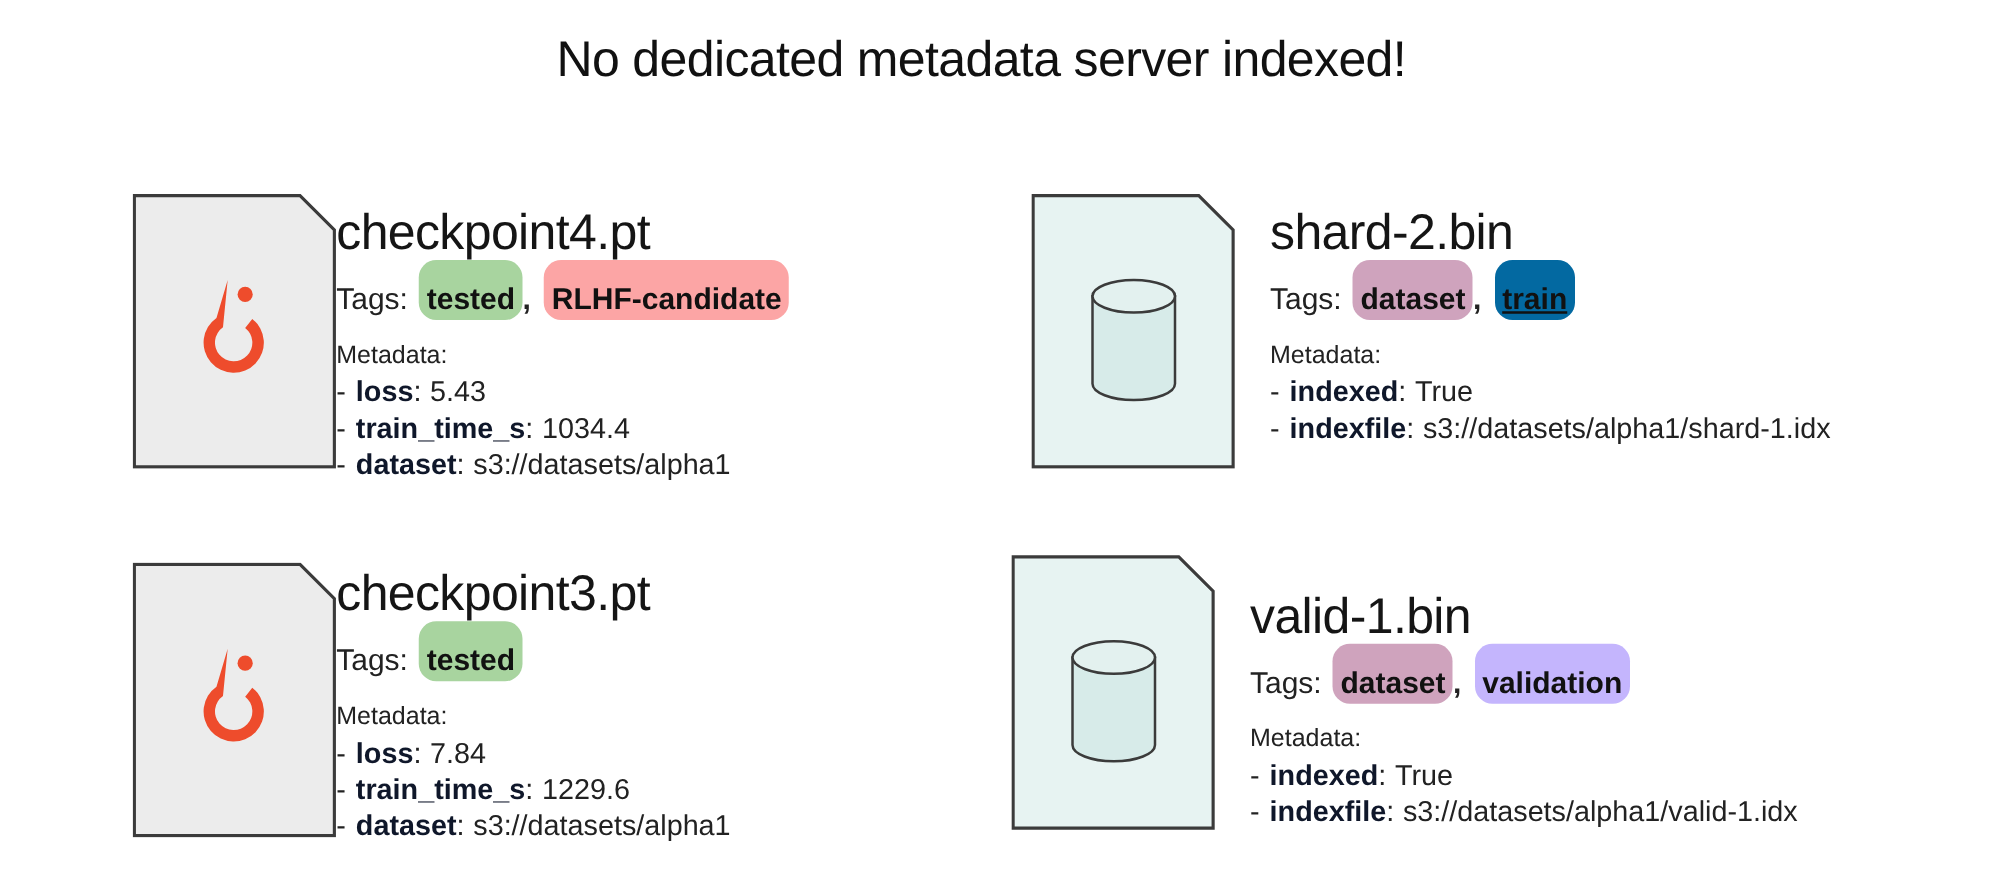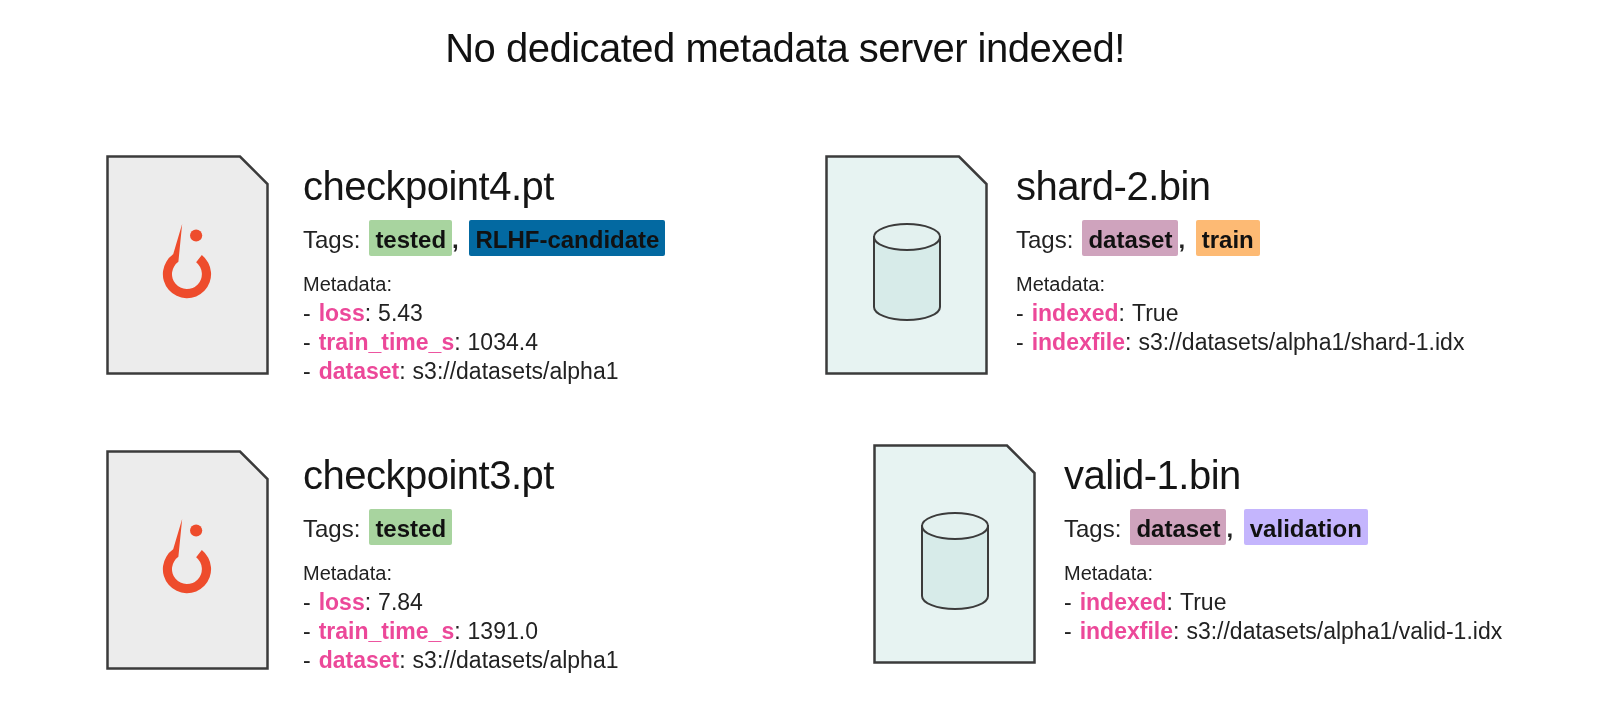--- a/index.html
+++ b/index.html
@@ -23,23 +23,23 @@
     margin: 0;
   }
   .card {
     position: absolute;
     display: flex;
     align-items: flex-start;
   }
   .card-1 { left: 106px; top: 155px; }
   .card-2 { left: 825px; top: 155px; }
   .card-3 { left: 106px; top: 444px; align-items: center; }
-  .card-4 { left: 873px; top: 444px; }
+  .card-4 { left: 809px; top: 444px; align-items: flex-end; }
   .file-icon { width: 163px; height: 220px; flex: none; display: block; }
-  .card-1 .info, .card-3 .info { margin-left: 34px; }
+  .card-1 .info, .card-3 .info { }
   .card-2 .info, .card-4 .info { margin-left: 28px; }
   .info { padding-top: 0; }
   .fname {
     margin: 8px 0 0 0;
     font-size: 40px;
     line-height: 46px;
     font-weight: 400;
     letter-spacing: -0.5px;
     color: #151515;
     white-space: nowrap;
@@ -48,59 +48,59 @@
     margin: 15px 0 0 0;
     font-size: 24px;
     line-height: 32px;
     color: #222222;
     white-space: nowrap;
   }
   .tagline .lbl { margin-right: 9px; }
   .tag {
     font-weight: 700;
     color: #111111;
-    padding: 6px 6px 3px 6px;
-    border-radius: 2px;
+    padding: 18px 6px 3px 6px;
+    border-radius: 14px;
   }
   .sep { font-weight: 700; margin-right: 4px; }
   .meta-lbl {
     margin: 14px 0 0 0;
     font-size: 20px;
     line-height: 29px;
     color: #222222;
   }
   .meta { margin: 0; }
   .mrow {
     margin: 0;
     font-size: 23px;
     line-height: 29px;
     color: #222222;
     white-space: nowrap;
   }
   .dash { margin-right: 8px; }
-  .mkey { font-weight: 700; color: #ec4899; }
+  .mkey { font-weight: 700; color: #0f172a; }
   .mcolon { margin-right: 7px; }
 </style>
 </head>
 <body>
 
 <h1 class="page-title">No dedicated metadata server indexed!</h1>
 
 <section class="card card-1">
   <svg class="file-icon" viewBox="0 0 163 220" xmlns="http://www.w3.org/2000/svg">
     <polygon points="1.5,1.5 134,1.5 161.5,29 161.5,218.5 1.5,218.5" fill="#ececec" stroke="#3b3b3b" stroke-width="2.5" stroke-linejoin="miter"></polygon>
     <svg x="51" y="68" width="58" height="81" viewBox="0 0 60 84">
       <path d="M26,1 L16.7,32.5 A25,25 0 1 0 46.4,33.3 L40.5,40.8 A15.5,15.5 0 1 1 22.1,40.3 Z" fill="#ee4c2c"></path>
       <circle cx="40.5" cy="13" r="6.3" fill="#ee4c2c"></circle>
     </svg>
   </svg>
   <div class="info">
     <h2 class="fname">checkpoint4.pt</h2>
     <p class="tagline">
-      <span class="lbl">Tags:</span><span class="tag" style="background-color: rgb(168, 212, 159);">tested</span><span class="sep">,</span> <span class="tag" style="background-color: #0369a1;">RLHF-candidate</span>
+      <span class="lbl">Tags:</span><span class="tag" style="background-color: rgb(168, 212, 159);">tested</span><span class="sep">,</span> <span class="tag" style="background-color: #fca5a5;">RLHF-candidate</span>
     </p>
     <p class="meta-lbl">Metadata:</p>
     <div class="meta">
       <p class="mrow"><span class="dash">-</span><span class="mkey">loss</span><span class="mcolon">:</span><span class="mval">5.43</span></p>
       <p class="mrow"><span class="dash">-</span><span class="mkey">train_time_s</span><span class="mcolon">:</span><span class="mval">1034.4</span></p>
       <p class="mrow"><span class="dash">-</span><span class="mkey">dataset</span><span class="mcolon">:</span><span class="mval">s3://datasets/alpha1</span></p>
     </div>
   </div>
 </section>
 
@@ -108,21 +108,21 @@
   <svg class="file-icon" viewBox="0 0 163 220" xmlns="http://www.w3.org/2000/svg">
     <polygon points="1.5,1.5 134,1.5 161.5,29 161.5,218.5 1.5,218.5" fill="#e7f3f2" stroke="#3b3b3b" stroke-width="2.5" stroke-linejoin="miter"></polygon>
     <g>
       <path d="M49,82 L49,152 A33,13 0 0 0 115,152 L115,82 Z" fill="#d7ebe9" stroke="#3b3b3b" stroke-width="2"></path>
       <ellipse cx="82" cy="82" rx="33" ry="13" fill="#e3f1ef" stroke="#3b3b3b" stroke-width="2"></ellipse>
     </g>
   </svg>
   <div class="info">
     <h2 class="fname">shard-2.bin</h2>
     <p class="tagline">
-      <span class="lbl">Tags:</span><span class="tag" style="background-color: rgb(207, 163, 189);">dataset</span><span class="sep">,</span> <span class="tag" style="background-color: #fdba74;">train</span>
+      <span class="lbl">Tags:</span><span class="tag" style="background-color: rgb(207, 163, 189);">dataset</span><span class="sep">,</span> <span class="tag" style="background-color: #0369a1; text-decoration: underline;">train</span>
     </p>
     <p class="meta-lbl">Metadata:</p>
     <div class="meta">
       <p class="mrow"><span class="dash">-</span><span class="mkey">indexed</span><span class="mcolon">:</span><span class="mval">True</span></p>
       <p class="mrow"><span class="dash">-</span><span class="mkey">indexfile</span><span class="mcolon">:</span><span class="mval">s3://datasets/alpha1/shard-1.idx</span></p>
     </div>
   </div>
 </section>
 
 <section class="card card-3">
@@ -134,21 +134,21 @@
     </svg>
   </svg>
   <div class="info">
     <h2 class="fname">checkpoint3.pt</h2>
     <p class="tagline">
       <span class="lbl">Tags:</span><span class="tag" style="background-color: rgb(168, 212, 159);">tested</span>
     </p>
     <p class="meta-lbl">Metadata:</p>
     <div class="meta">
       <p class="mrow"><span class="dash">-</span><span class="mkey">loss</span><span class="mcolon">:</span><span class="mval">7.84</span></p>
-      <p class="mrow"><span class="dash">-</span><span class="mkey">train_time_s</span><span class="mcolon">:</span><span class="mval">1391.0</span></p>
+      <p class="mrow"><span class="dash">-</span><span class="mkey">train_time_s</span><span class="mcolon">:</span><span class="mval">1229.6</span></p>
       <p class="mrow"><span class="dash">-</span><span class="mkey">dataset</span><span class="mcolon">:</span><span class="mval">s3://datasets/alpha1</span></p>
     </div>
   </div>
 </section>
 
 <section class="card card-4">
   <svg class="file-icon" viewBox="0 0 163 220" xmlns="http://www.w3.org/2000/svg">
     <polygon points="1.5,1.5 134,1.5 161.5,29 161.5,218.5 1.5,218.5" fill="#e7f3f2" stroke="#3b3b3b" stroke-width="2.5" stroke-linejoin="miter"></polygon>
     <g>
       <path d="M49,82 L49,152 A33,13 0 0 0 115,152 L115,82 Z" fill="#d7ebe9" stroke="#3b3b3b" stroke-width="2"></path>

